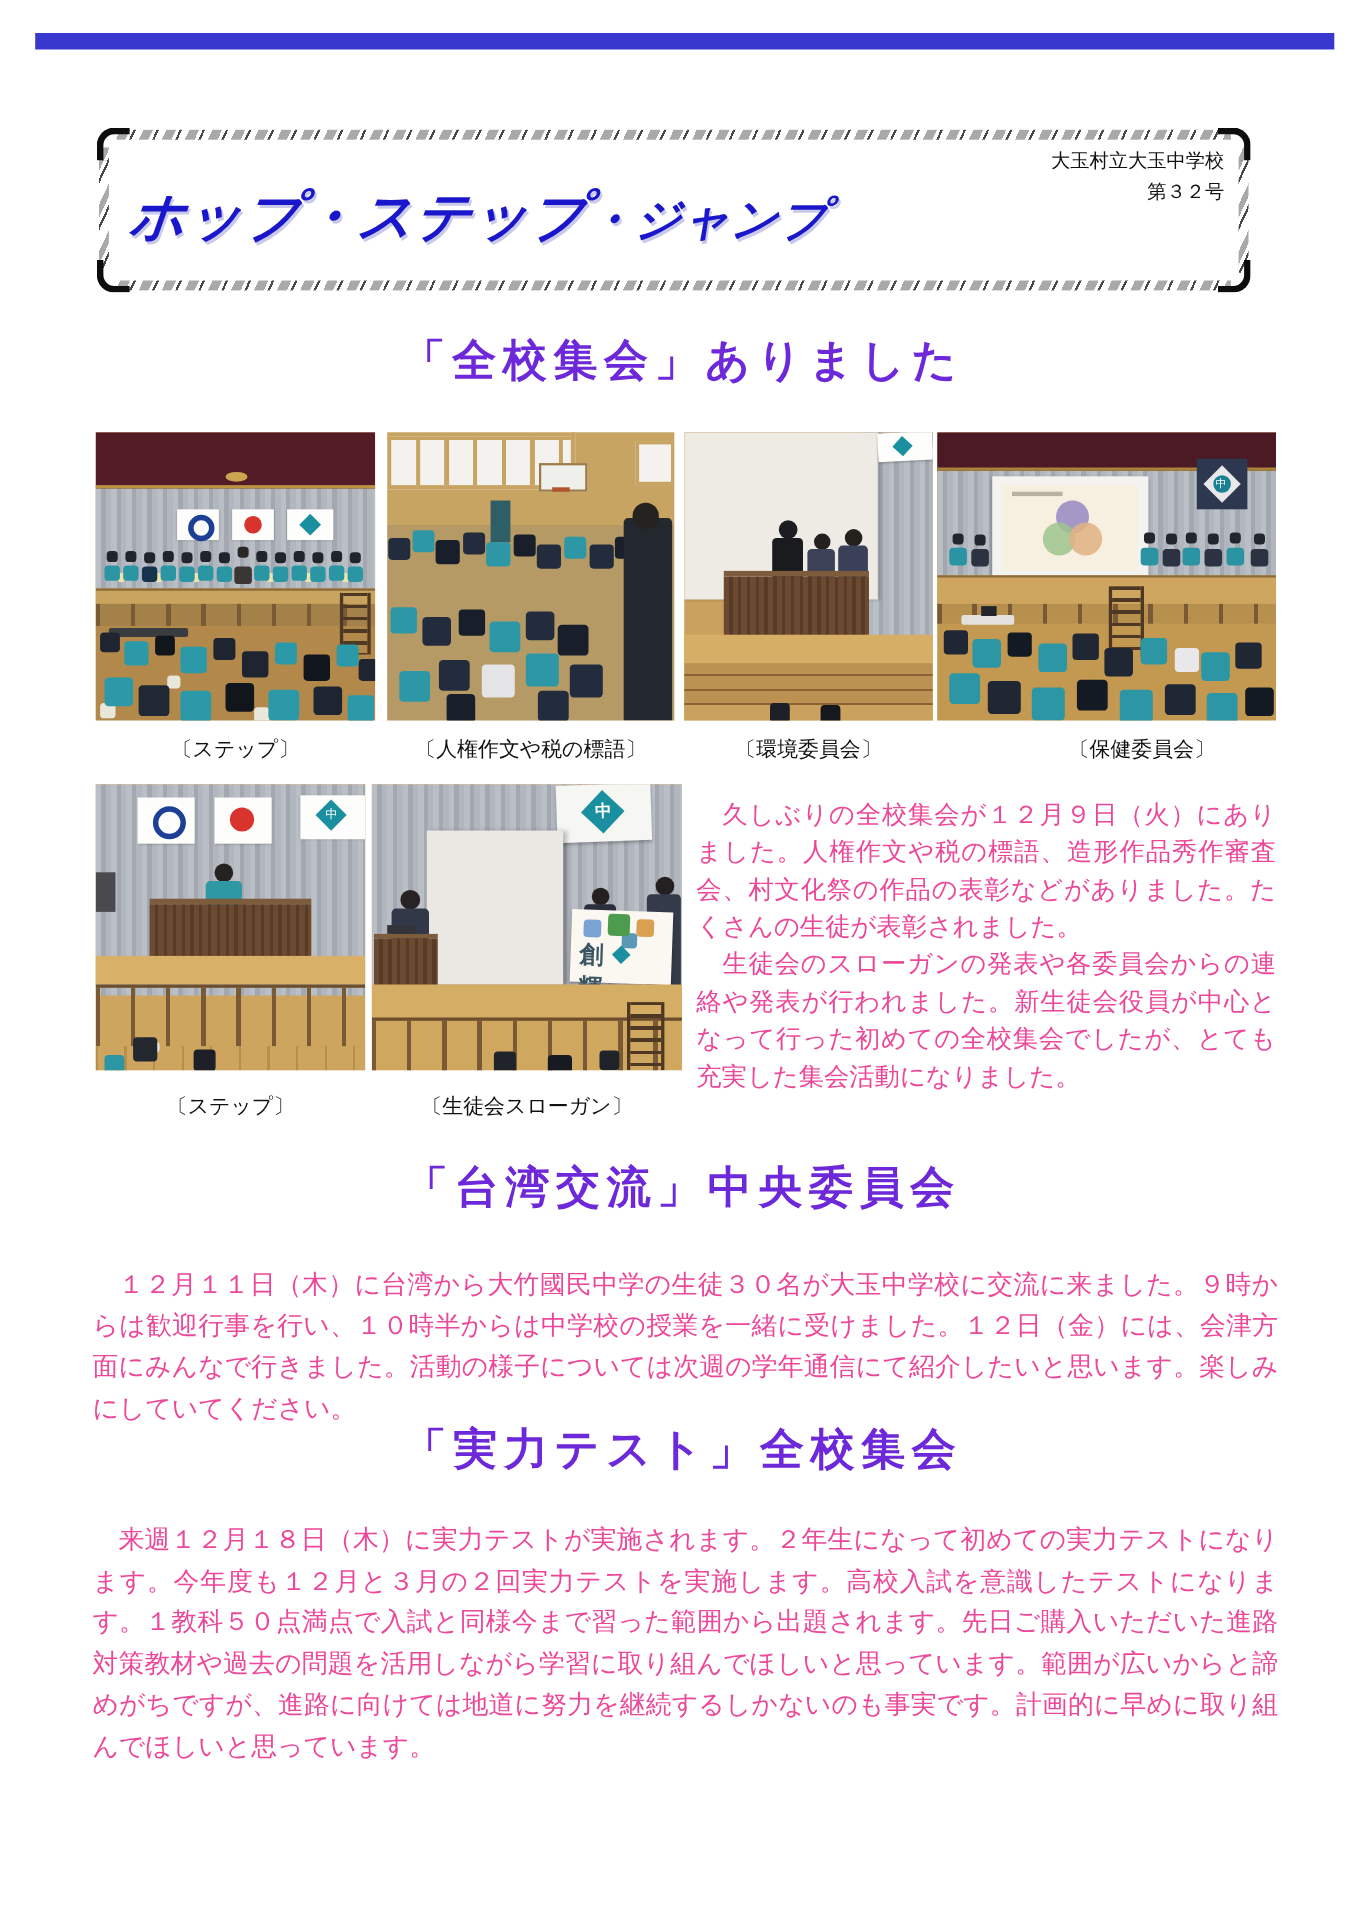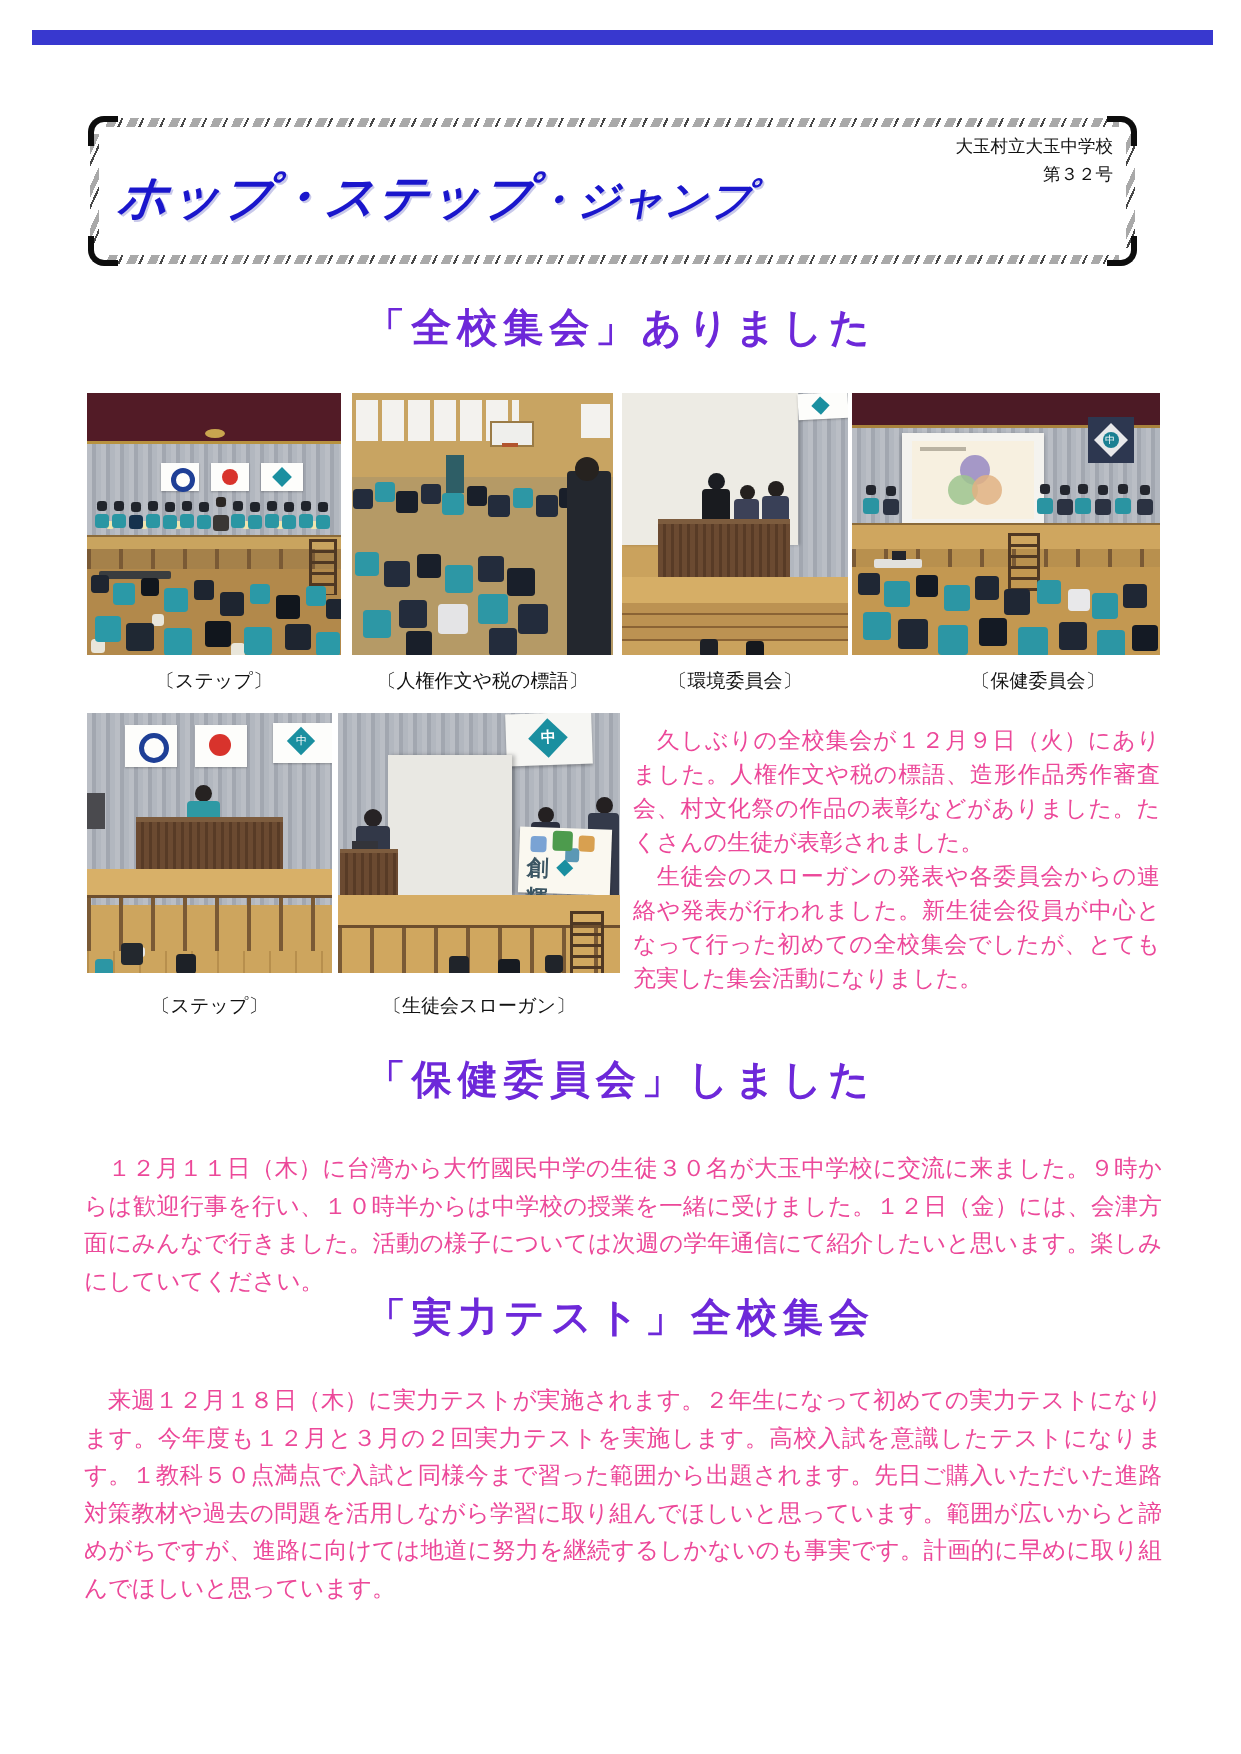--- a/index.html
+++ b/index.html
@@ -225,19 +225,19 @@
   </div>
 
   <div class="caption" style="left:87px;top:993px;width:245px;">〔ステップ〕</div>
   <div class="caption" style="left:338px;top:993px;width:282px;">〔生徒会スローガン〕</div>
 
   <div class="abs body-text" style="left:633px;top:724px;width:527px;">
     <div>　久しぶりの全校集会が１２月９日（火）にありました。人権作文や税の標語、造形作品秀作審査会、村文化祭の作品の表彰などがありました。たくさんの生徒が表彰されました。</div>
     <div>　生徒会のスローガンの発表や各委員会からの連絡や発表が行われました。新生徒会役員が中心となって行った初めての全校集会でしたが、とても充実した集会活動になりました。</div>
   </div>
 
-  <div class="abs h-section" style="top:1052px;">「保健委員会」しました</div>
+  <div class="abs h-section" style="top:1052px;">「台湾交流」中央委員会</div>
   <div class="abs body-text" style="left:84px;top:1150px;width:1078px;font-size:23.5px;line-height:37.5px;">　１２月１１日（木）に台湾から大竹國民中学の生徒３０名が大玉中学校に交流に来ました。９時からは歓迎行事を行い、１０時半からは中学校の授業を一緒に受けました。１２日（金）には、会津方面にみんなで行きました。活動の様子については次週の学年通信にて紹介したいと思います。楽しみにしていてください。</div>
 
   <div class="abs h-section" style="top:1290px;">「実力テスト」全校集会</div>
   <div class="abs body-text" style="left:84px;top:1382px;width:1078px;font-size:23.5px;line-height:37.5px;">　来週１２月１８日（木）に実力テストが実施されます。２年生になって初めての実力テストになります。今年度も１２月と３月の２回実力テストを実施します。高校入試を意識したテストになります。１教科５０点満点で入試と同様今まで習った範囲から出題されます。先日ご購入いただいた進路対策教材や過去の問題を活用しながら学習に取り組んでほしいと思っています。範囲が広いからと諦めがちですが、進路に向けては地道に努力を継続するしかないのも事実です。計画的に早めに取り組んでほしいと思っています。</div>
 
 </div>
 
 </body></html>

